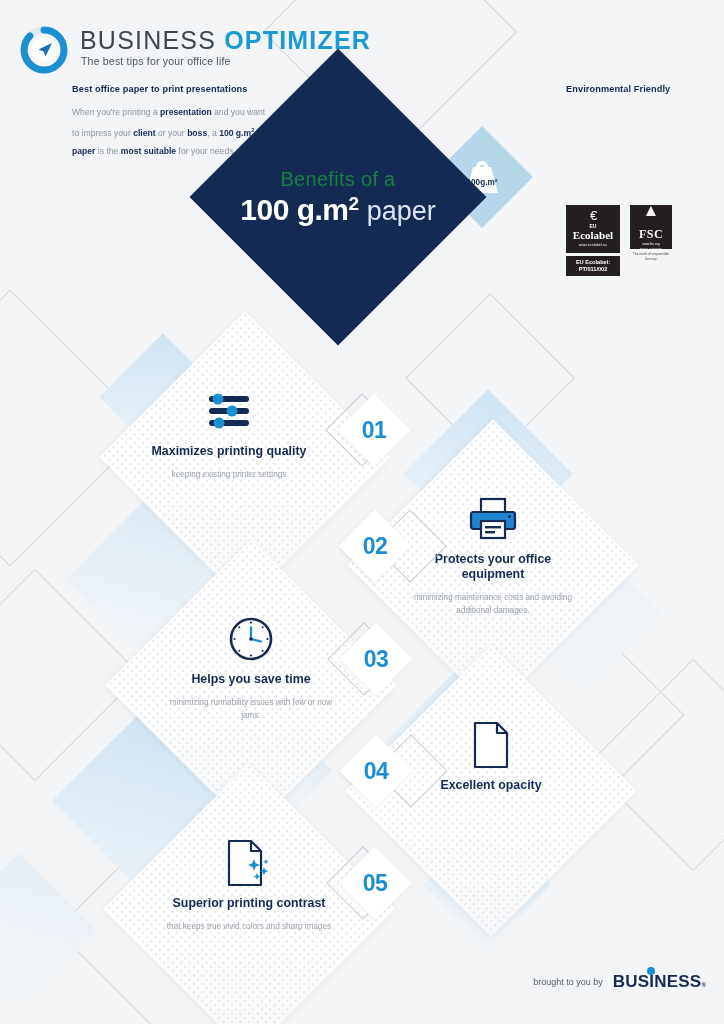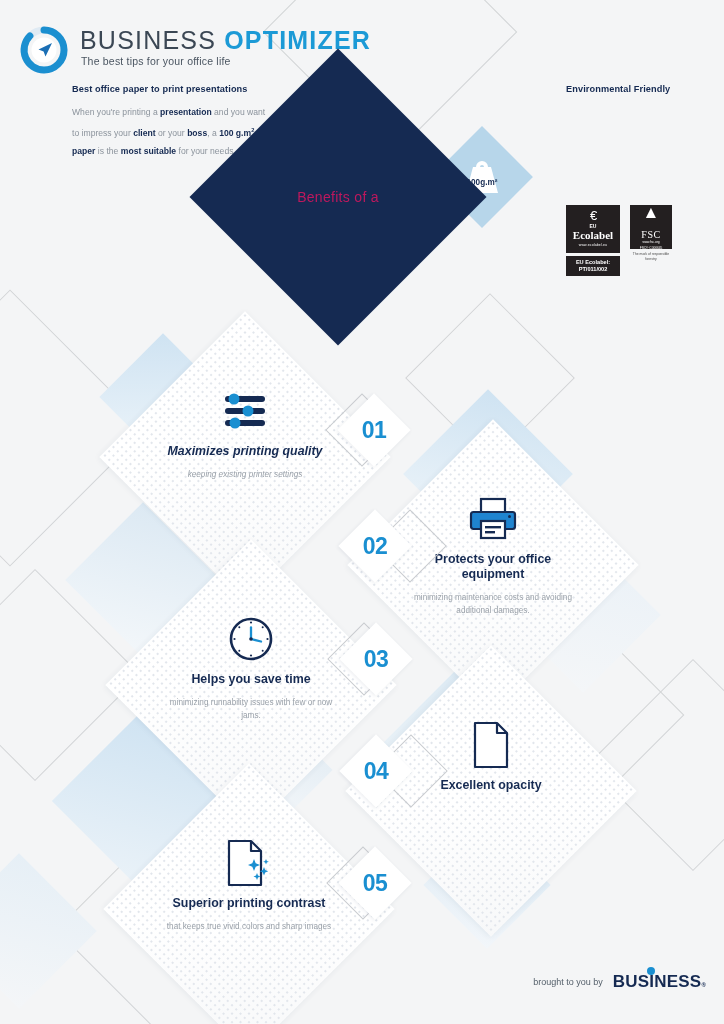--- a/index.html
+++ b/index.html
@@ -67,21 +67,21 @@
     background: #231f20; color: #fff;
     display: flex; flex-direction: column; align-items: center; justify-content: center;
   }
   .eco-a { width: 54px; height: 48px; }
   .eco-b { width: 42px; height: 44px; }
   .eco-euflower { font-size: 13px; line-height: 9px; letter-spacing: -1px; color: #fff; }
   .eco-eu { font-size: 5px; font-weight: 700; margin-top: 3px; }
   .eco-name { font-size: 11px; font-weight: 700; font-family: "Liberation Serif", serif; }
   .eco-url { font-size: 3.4px; margin-top: 2px; letter-spacing: .2px; }
   .eco-tree { font-size: 17px; line-height: 17px; }
-  .eco-fsc { font-size: 10px; font-weight: 400; font-family: "Liberation Serif", serif; letter-spacing: .5px; margin-top: 8px; }
+  .eco-fsc { font-size: 12px; font-weight: 700; font-family: "Liberation Serif", serif; letter-spacing: .5px; margin-top: 8px; }
   .eco-fscurl { font-size: 3.2px; }
   .eco-fsccode { font-size: 3.2px; margin-top: 2px; }
   .eco-caption { font-size: 3.4px; color: #4a4a4a; text-align: center; margin-top: 3px; width: 42px; line-height: 5px; }
   .eco-code-box {
     position: absolute; left: 566px; top: 256px;
     background: #231f20; color: #fff; width: 54px; height: 20px;
     display: flex; flex-direction: column; align-items: center; justify-content: center;
     font-size: 5.6px; font-weight: 700; line-height: 7px;
   }
 
@@ -91,21 +91,21 @@
     left: 233px; top: 92px; width: 210px; height: 210px;
     background: #152a52;
     transform: rotate(45deg);
   }
   .hero-text {
     position: absolute; left: 233px; top: 92px;
     width: 210px; height: 210px;
     display: flex; flex-direction: column; align-items: center; justify-content: center;
     color: #fff; text-align: center;
   }
-  .hero-l1 { font-size: 14px; font-weight: 300; color: #be185d; letter-spacing: .3px; }
+  .hero-l1 { font-size: 20px; font-weight: 300; color: #15803d; letter-spacing: .3px; }
   .hero-l2 { font-size: 27px; font-weight: 300; color: #dbe4ef; margin-top: 2px; }
   .hero-l2 b { font-weight: 700; font-size: 30px; color: #fff; letter-spacing: -.5px; }
   .hero-l2 .sup2 { font-size: 19px; vertical-align: super; font-weight: 700; color: #fff; }
 
   .badge-dia {
     position: absolute; left: 446px; top: 141px;
     width: 72px; height: 72px; background: #b7d6ea; transform: rotate(45deg);
   }
   .badge-weight {
     position: absolute; left: 452px; top: 148px; width: 60px; height: 60px;
@@ -241,24 +241,25 @@
     <svg width="58" height="46" viewBox="0 0 58 46">
       <path d="M29 6 a6 6 0 0 1 6 6 h-4 a2 2 0 0 0 -4 0 h-4 a6 6 0 0 1 6 -6z" fill="#ffffff"></path>
       <path d="M20 12 h18 l7 26 h-32 z" fill="#ffffff"></path>
       <text x="29" y="30" font-family="'Liberation Sans',sans-serif" font-size="8.2" font-weight="700" fill="#152a52" text-anchor="middle">100g.m²</text>
     </svg>
   </div>
 
   <div class="hero"></div>
   <div class="hero-text">
     <div class="hero-l1">Benefits of a</div>
+    <div class="hero-l2"><b>100 g.m</b><span class="sup2">2</span><span> paper</span></div>
   </div>
 
   <div class="card" style="left:142px;top:354px;"></div>
-  <div class="card-inner" style="left:142px;top:354px;font-style:italic;">
+  <div class="card-inner" style="left:126px;top:354px;">
     <div class="card-icon">
       <svg width="48" height="36" viewBox="0 0 48 36">
         <rect x="4" y="3" width="40" height="6" rx="3" fill="#152a52"></rect>
         <rect x="4" y="15" width="40" height="6" rx="3" fill="#152a52"></rect>
         <rect x="4" y="27" width="40" height="6" rx="3" fill="#152a52"></rect>
         <circle cx="13" cy="6" r="5.5" fill="#1a8fd1"></circle>
         <circle cx="27" cy="18" r="5.5" fill="#1a8fd1"></circle>
         <circle cx="14" cy="30" r="5.5" fill="#1a8fd1"></circle>
       </svg>
     </div>

